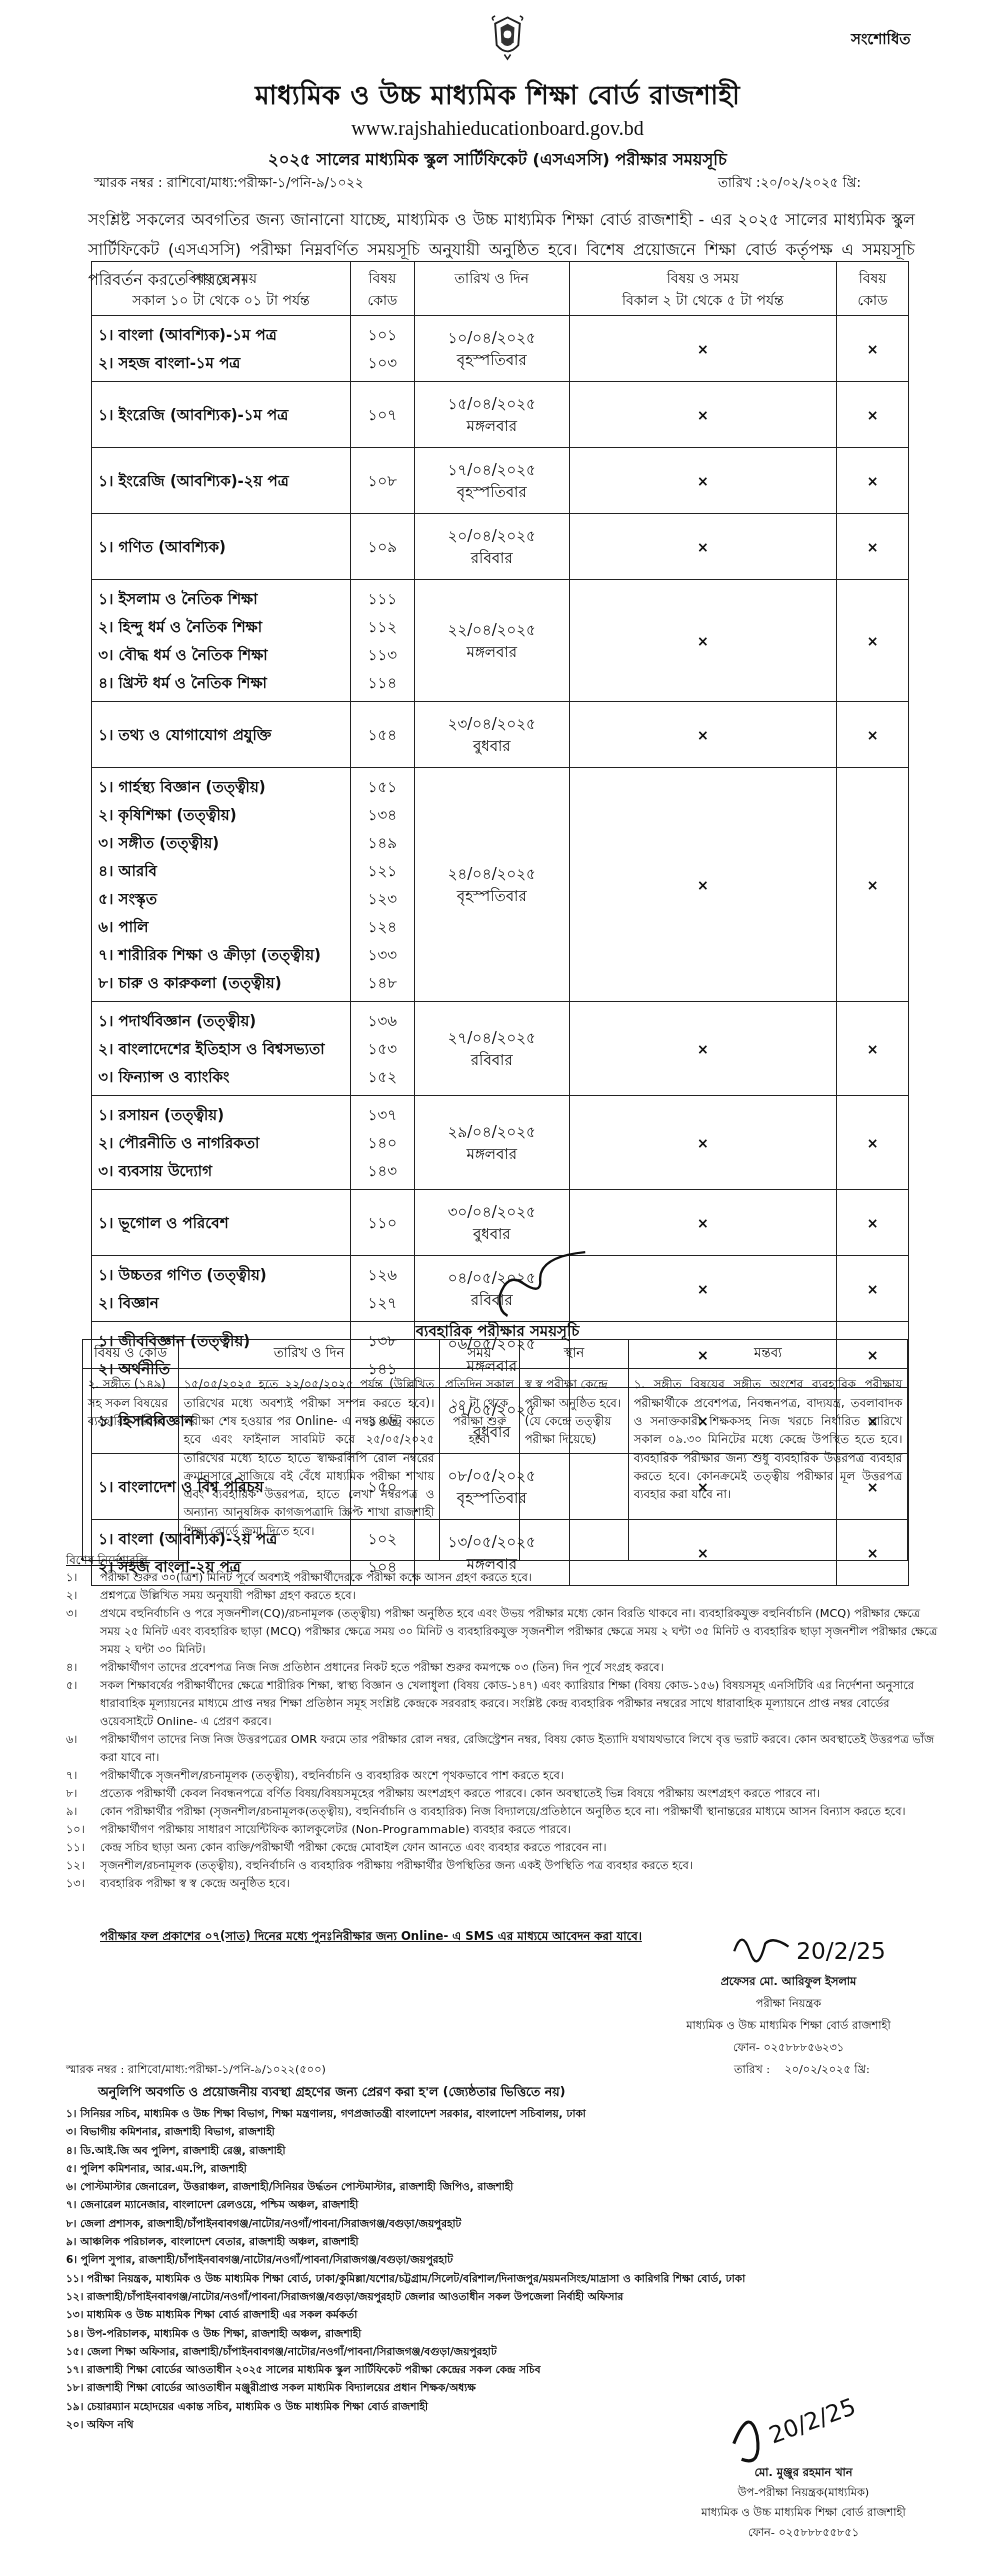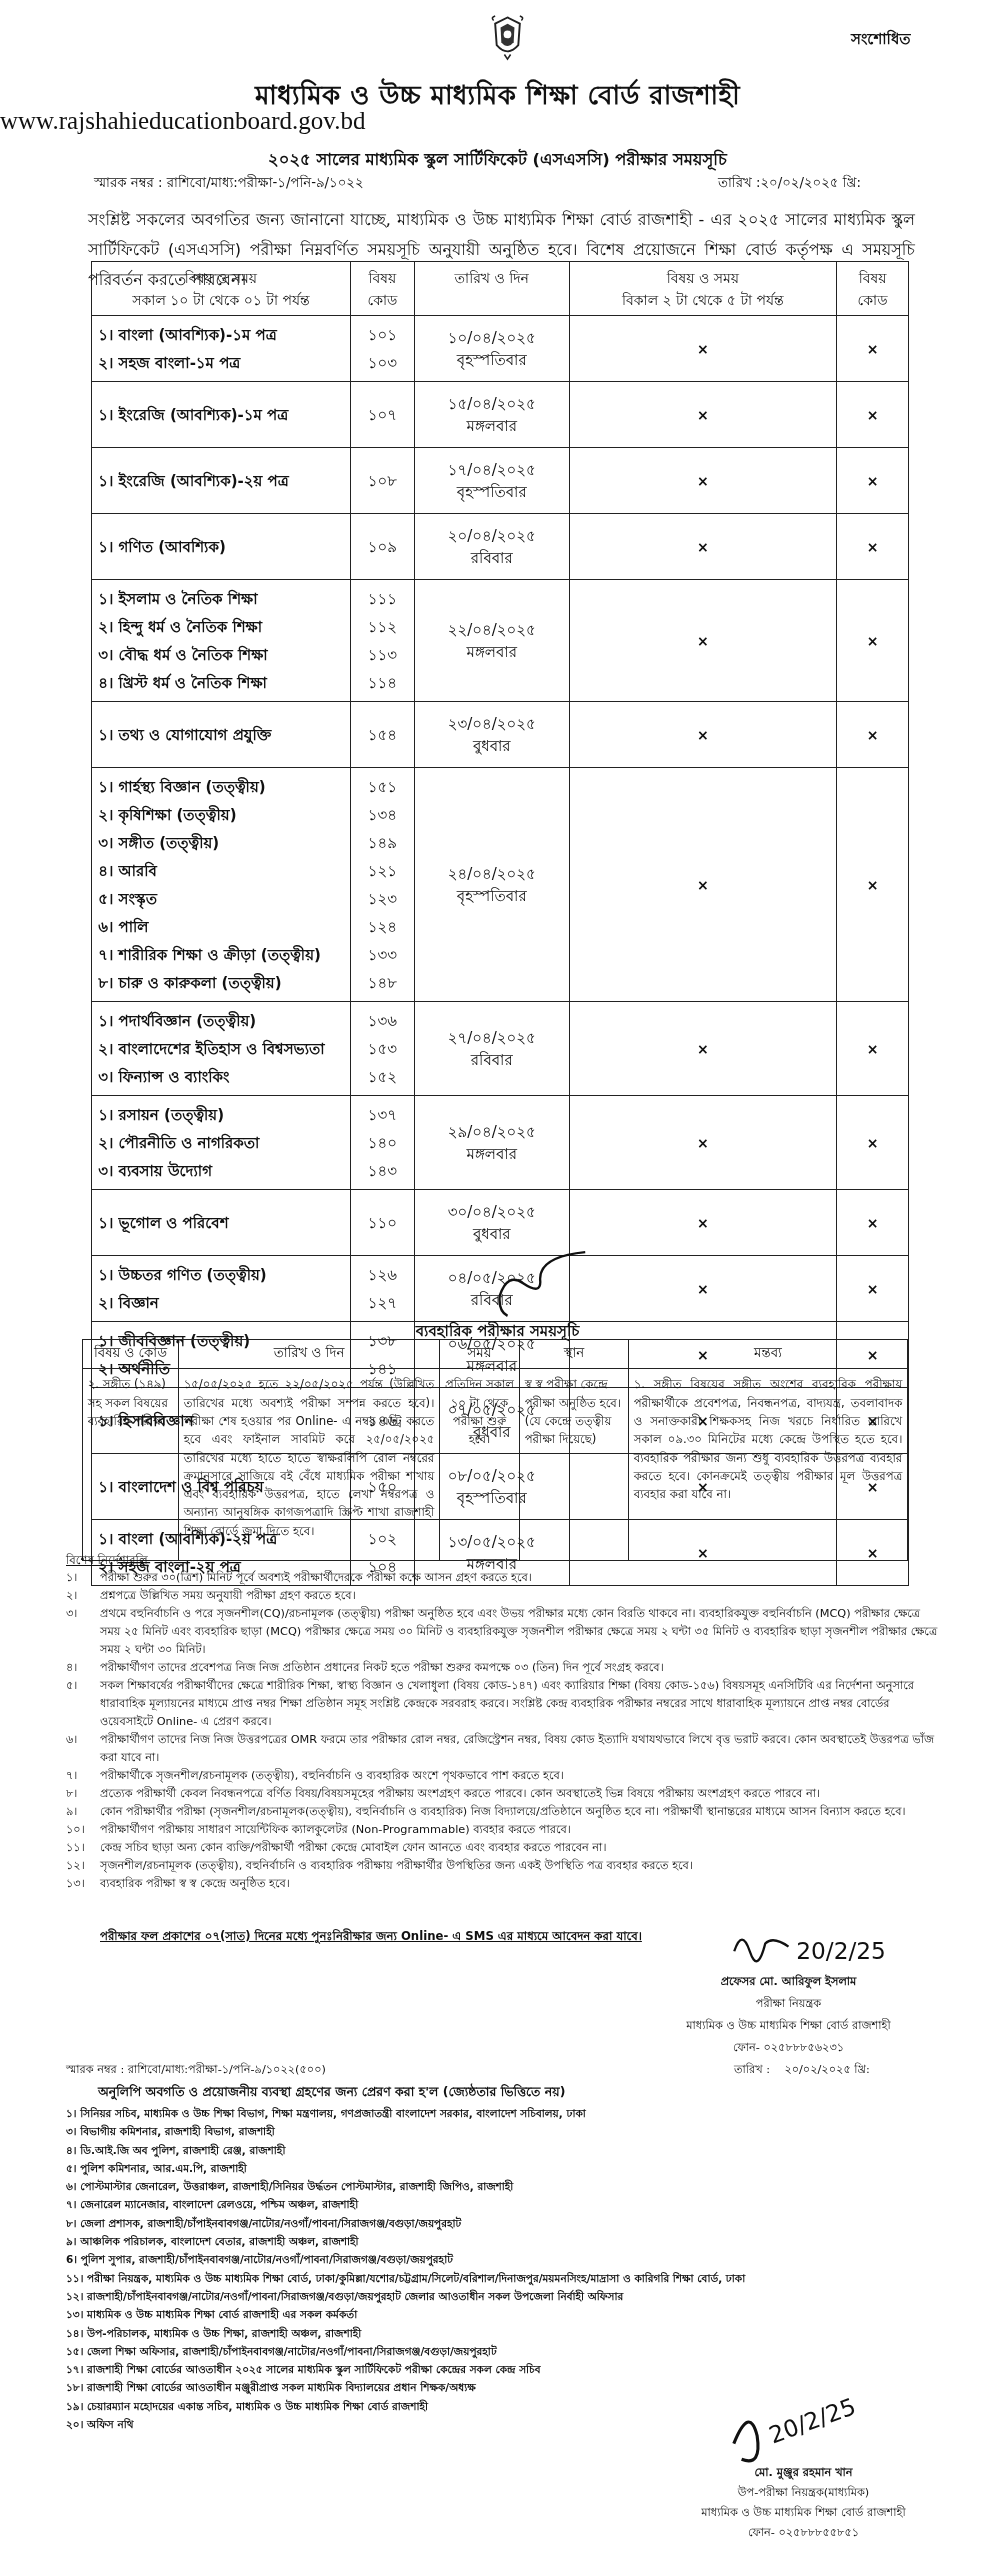--- a/index.html
+++ b/index.html
@@ -2,21 +2,21 @@
 <html style="font-size:12.5px"><head>
 <meta charset="utf-8">
 <style>
   html, body { margin:0; padding:0; background:#ffffff; }
   body { width:995px; height:2576px; position:relative; overflow:hidden;
          font-family:"DejaVu Sans", sans-serif; color:#111; }
   .abs { position:absolute; }
   .emblem { left:489px; top:14px; width:37px; height:47px; }
   .revised { left:835px; top:26.5px; font-size:15px; font-weight:bold;margin-left:16px; }
   .board-title { left:0; width:995px; top:75px; text-align:center; font-size:26px; font-weight:bold; letter-spacing:0.4px; }
-  .website { left:0; width:995px; top:107px; font-family:"Liberation Serif", serif; font-size:25px; }
+  .website { left:0; width:995px; top:117px; text-align:center; font-family:"Liberation Serif", serif; font-size:20px; }
   .subtitle { left:0; width:995px; top:147px; text-align:center; font-size:16.4px; font-weight:bold; }
   .memo { left:94px; top:173px; font-size:13.3px; }
   .memo-date { left:718px; top:173px; font-size:13.3px; }
   .intro { left:88px; top:205px; width:827px; font-size:16px; line-height:30px; text-align:justify; }
 
   table.main { position:absolute; left:91px; top:261px; width:818px; border-collapse:collapse; font-size:15px; }
   table.main th, table.main td { border:1.2px solid #222; }
   table.main th { font-weight:normal; text-align:center; vertical-align:top; padding:4.7px 3.1px; line-height:30px; font-size:14px; }
   table.main td { padding:0 4.7px; vertical-align:middle; }
   table.main td.subj { padding-left:6.2px;font-weight:bold; }

